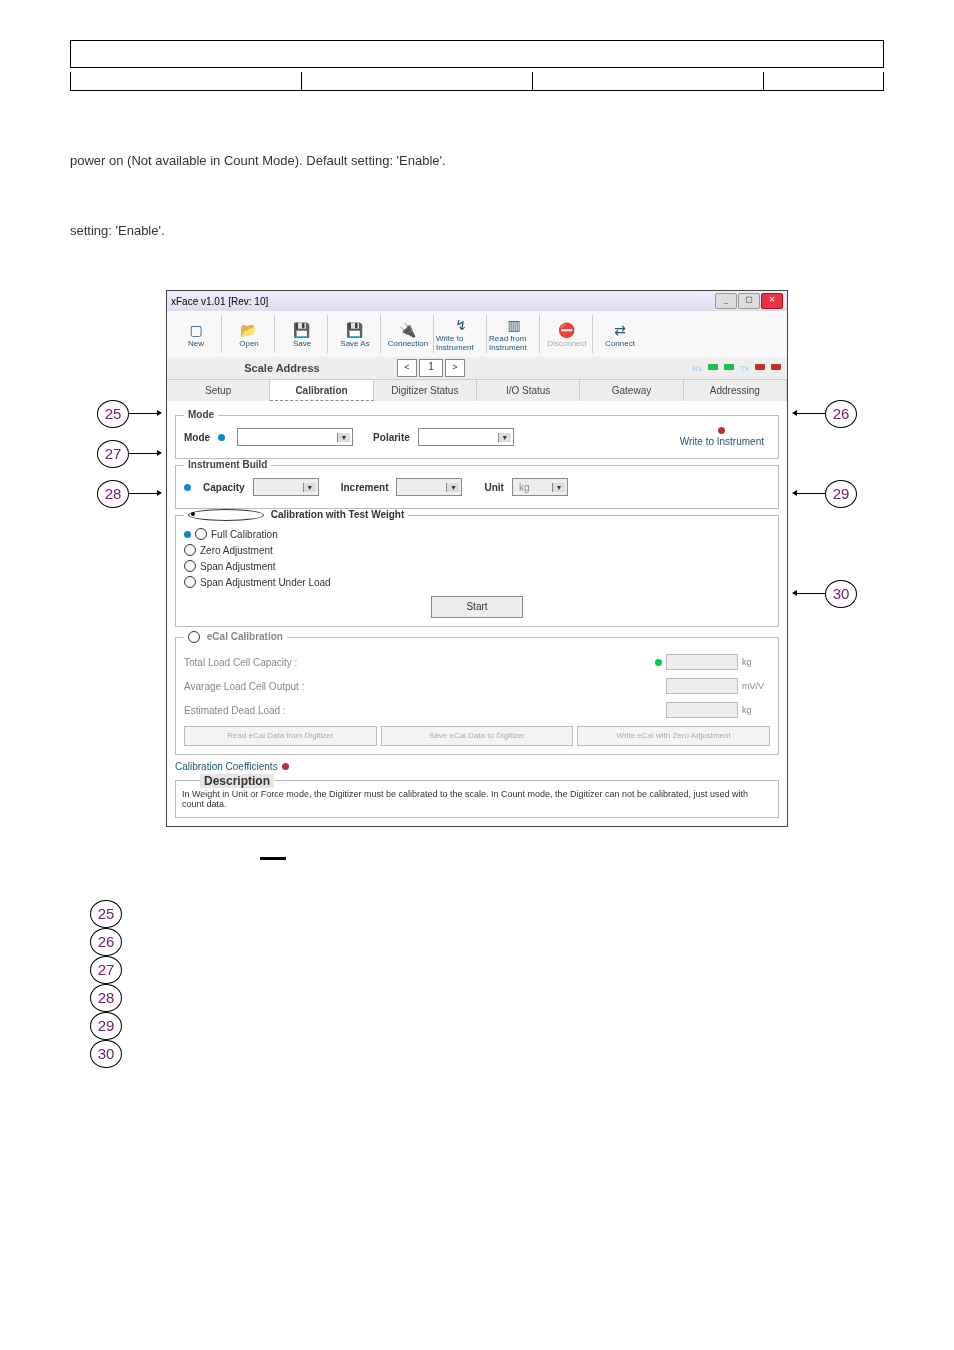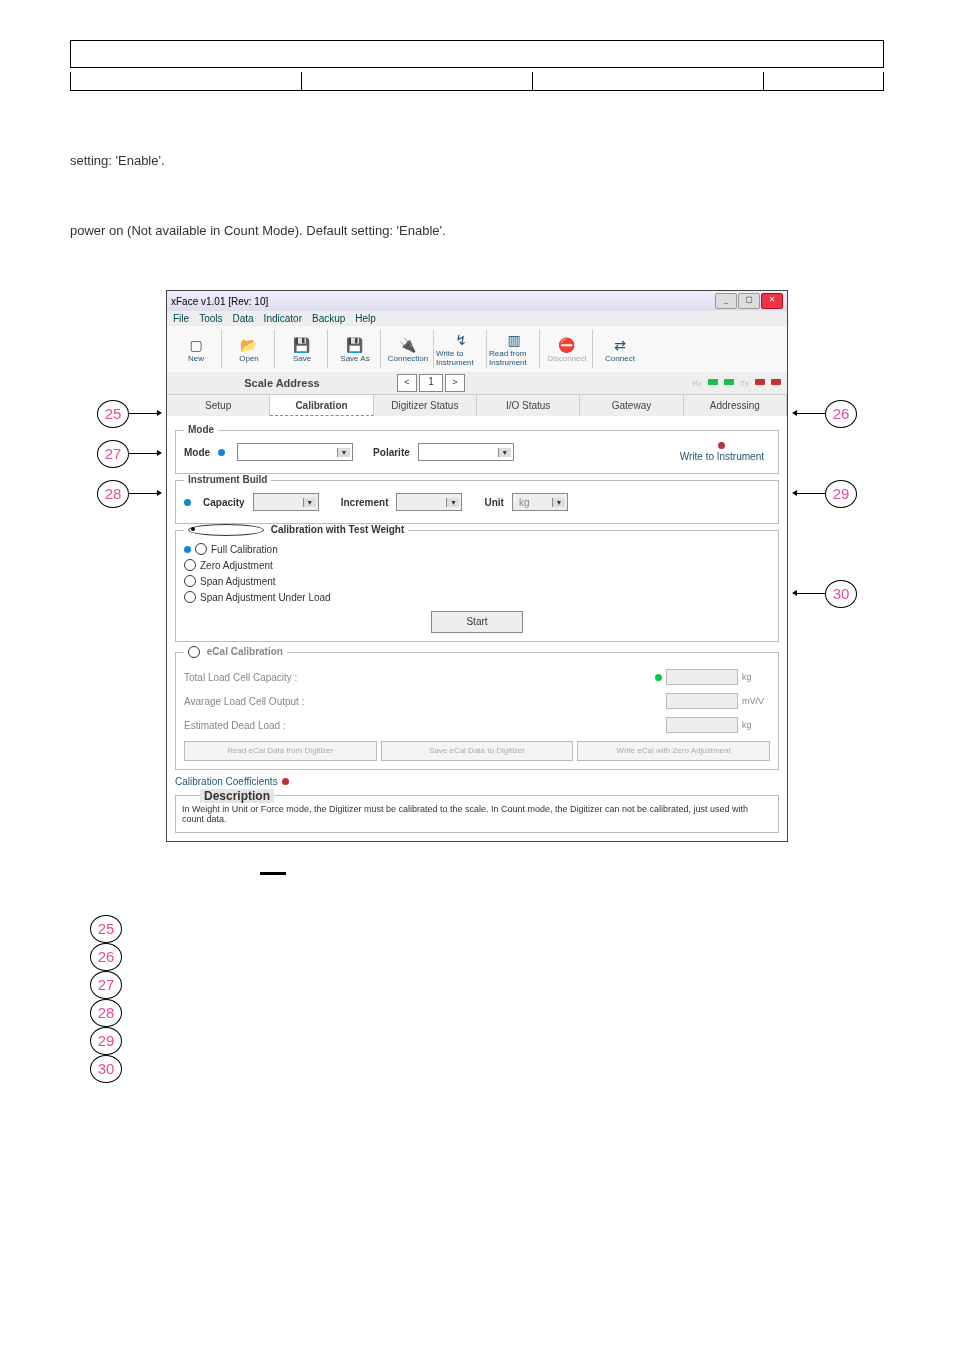--- a/index.html
+++ b/index.html
@@ -8,21 +8,21 @@
 .toprow { display:flex; }
 .toprow .c { border-left:1px solid #000; height:18px; }
 .toprow .c:first-child { border-left:none; }
 .toprow .c1 { width:230px; }
 .toprow .c2 { width:230px; }
 .toprow .c3 { width:230px; }
 .toprow .c4 { flex:1; }
 .toprowwrap { border:1px solid #000; border-top:none; margin-bottom:60px; }
 p.body { margin:0 0 50px 0; line-height:1.5; }
 .figwrap { position:relative; width:760px; margin:0 auto 30px auto; }
-.callout { position:absolute; width:30px; height:26px; border:1px solid #000; border-radius:50%/50%; background:#fff; text-align:center; line-height:26px; font-size:15px; font-family:Arial; color:#ec4899; }
+.callout { position:absolute; width:30px; height:26px; border:1px solid #000; border-radius:50%/50%; background:#fff; text-align:center; line-height:26px; font-size:15px; font-family:Arial; color:#701a75; }
 .callout-line-h { position:absolute; border-top:1px solid #000; }
 .callout-arrow-r { position:absolute; width:0; height:0; border-top:3px solid transparent; border-bottom:3px solid transparent; border-left:5px solid #000; }
 .callout-arrow-l { position:absolute; width:0; height:0; border-top:3px solid transparent; border-bottom:3px solid transparent; border-right:5px solid #000; }
 
 .appwin { border:1px solid #444; width:620px; background:#f0f0f0; font-size:10px; }
 .titlebar { display:flex; align-items:center; background:linear-gradient(#eef,#dde); height:20px; padding:0 4px; }
 .titlebar .ttl { flex:1; color:#000; font-size:10px; }
 .wbtns { display:flex; gap:1px; }
 .wbtn { width:20px; height:14px; background:#ddd; border:1px solid #999; border-radius:2px; font-size:8px; text-align:center; line-height:12px; }
 .wbtn.close { background:#e34; color:#fff; border-color:#a12; }
@@ -85,22 +85,22 @@
   <div class="topbar"></div>
   <div class="toprowwrap">
     <div class="toprow">
       <div class="c c1"></div>
         <div class="c c2"></div>
         <div class="c c3"></div>
         <div class="c c4"></div>
     </div>
   </div>
 
+  <p class="body">power on (Not available in Count Mode). Default setting: 'Enable'.</p>
   <p class="body">setting: 'Enable'.</p>
-  <p class="body">power on (Not available in Count Mode). Default setting: 'Enable'.</p>
 
   <div class="figwrap">
 
     <div class="callout" style="left:0; top:110px">25</div>
     <div class="callout-line-h" style="left:32px; top:123px; width:30px"></div>
     <div class="callout-arrow-r" style="left:60px; top:120px"></div>
 
     <div class="callout" style="left:0; top:150px">27</div>
     <div class="callout-line-h" style="left:32px; top:163px; width:30px"></div>
     <div class="callout-arrow-r" style="left:60px; top:160px"></div>
@@ -125,28 +125,20 @@
 
       <div class="titlebar">
         <span class="ttl">xFace  v1.01     [Rev: 10]</span>
         <div class="wbtns">
           <div class="wbtn">_</div>
           <div class="wbtn">▢</div>
           <div class="wbtn close">✕</div>
         </div>
       </div>
 
-      <div class="menubar">
-        <span>File</span>
-        <span>Tools</span>
-        <span>Data</span>
-        <span>Indicator</span>
-        <span>Backup</span>
-        <span>Help</span>
-      </div>
 
       <div class="toolbar">
         <div class="tbtn">
             <span class="ico">▢</span>
             <span>New</span>
           </div>
         <div class="tbtn">
             <span class="ico">📂</span>
             <span>Open</span>
           </div>

